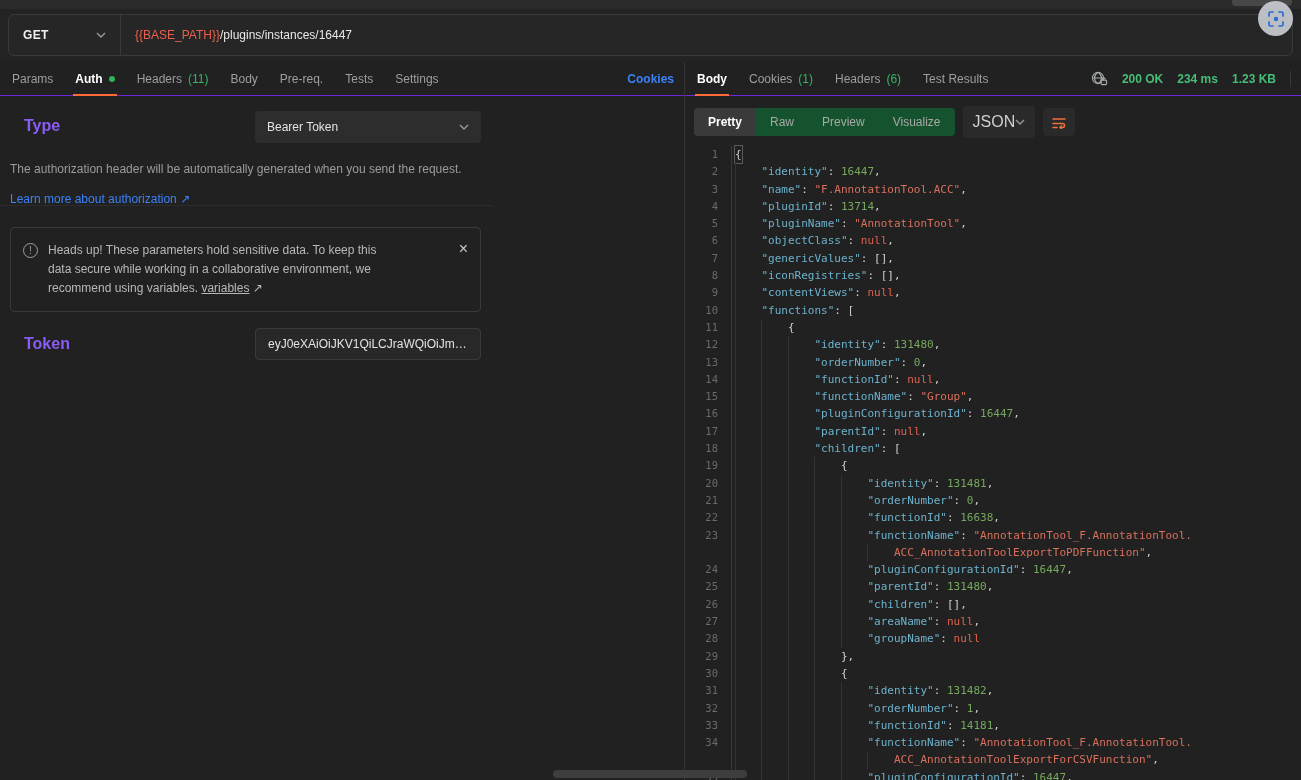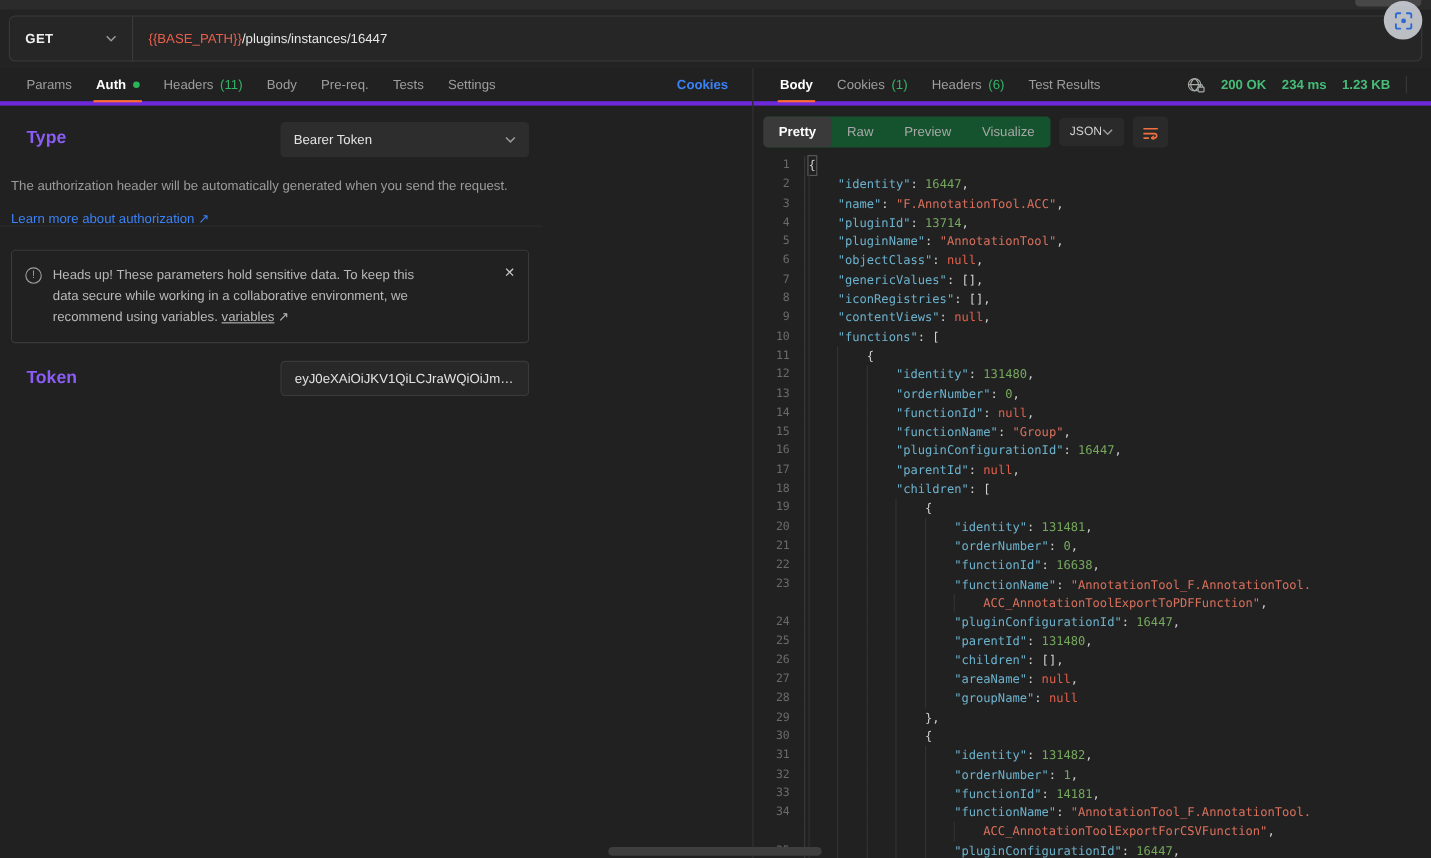--- a/index.html
+++ b/index.html
@@ -31,22 +31,22 @@
   .capture-btn {
     position:absolute; right:8px; top:1px; width:35px; height:35px; border-radius:50%;
     background:#c7cbd1; opacity:.93; display:flex; align-items:center; justify-content:center; cursor:pointer;
   }
 
   
   .panel-left  { position:absolute; left:0; top:62px; width:684px; bottom:0; }
   .panel-right { position:absolute; left:684px; top:62px; right:0; bottom:0; border-left:1px solid #343434; background:#212121; }
 
   .tabs-row {
-    height:34px; display:flex; align-items:stretch; padding:0 22px;
-    border-bottom:4px solid #6d28d9; font-size:12px; color:#9e9e9e;
+    height:34px; display:flex; align-items:stretch; padding:0 10px;
+    border-bottom:1px solid #6d28d9; font-size:12px; color:#9e9e9e;
   }
   .tab { display:flex; align-items:center; gap:6px; padding:0 2px; margin-right:18px; position:relative; cursor:pointer; white-space:nowrap; }
   .tab.active { color:#ffffff; font-weight:bold; }
   .tab.active::after { content:""; position:absolute; left:0; right:0; bottom:-1px; height:2px; background:#ff6c37; }
   .count { color:#35b368; }
   .dot { width:6px; height:6px; border-radius:50%; background:#2bb45a; }
   .link-right { margin-left:auto; display:flex; align-items:center; color:#3b82f6; font-weight:bold; cursor:pointer; }
 
   
   .fld-label { position:absolute; left:24px; font-size:16px; color:#8b5cf6; font-weight:bold; }
@@ -75,21 +75,21 @@
   .warn-close { margin-left:auto; color:#c9c9c9; font-size:16px; cursor:pointer; line-height:16px; }
 
   
   .resp-meta { margin-left:auto; display:flex; align-items:center; gap:14px; color:#45bd78; font-size:12px; font-weight:bold; }
   .meta-div { width:1px; height:16px; background:#3a3a3a; }
 
   .view-row { margin:10px 0 0 9px; display:flex; align-items:center; gap:8px; }
   .seg-group { display:flex; background:#14532d; border-radius:4px; overflow:hidden; }
   .seg { padding:7px 14px; font-size:12px; color:#a8a8a8; cursor:pointer; }
   .seg.active { background:#3a3a3a; color:#ffffff; font-weight:bold; border-radius:4px; }
-  .json-select { display:flex; align-items:center; gap:0; background:#2a2a2a; border-radius:4px; padding:7px 10px; font-size:11px; color:#d0d0d0; cursor:pointer; }
+  .json-select { display:flex; align-items:center; gap:0; background:#2a2a2a; border-radius:4px; padding:7px 10px; font-size:16px; color:#d0d0d0; cursor:pointer; }
   .icon-btn { background:#2a2a2a; border-radius:4px; width:32px; height:28px; display:flex; align-items:center; justify-content:center; cursor:pointer; }
 
   
   .code { margin-top:8px; font-family:"DejaVu Sans Mono", monospace; font-size:11px; }
   .crow { display:flex; height:17.3px; line-height:17.3px; }
   .gut { flex:none; width:46px; padding-right:13px; text-align:right; color:#6a6a6a; font-size:10.5px; }
   .cline { display:flex; border-left:1px solid #3a3a3a; padding-left:3px; }
   .cline span { white-space:pre; }
   .ind { flex:none; width:4ch; border-left:1px solid #333333; }
   .t-k { color:#6cb2cd; }

